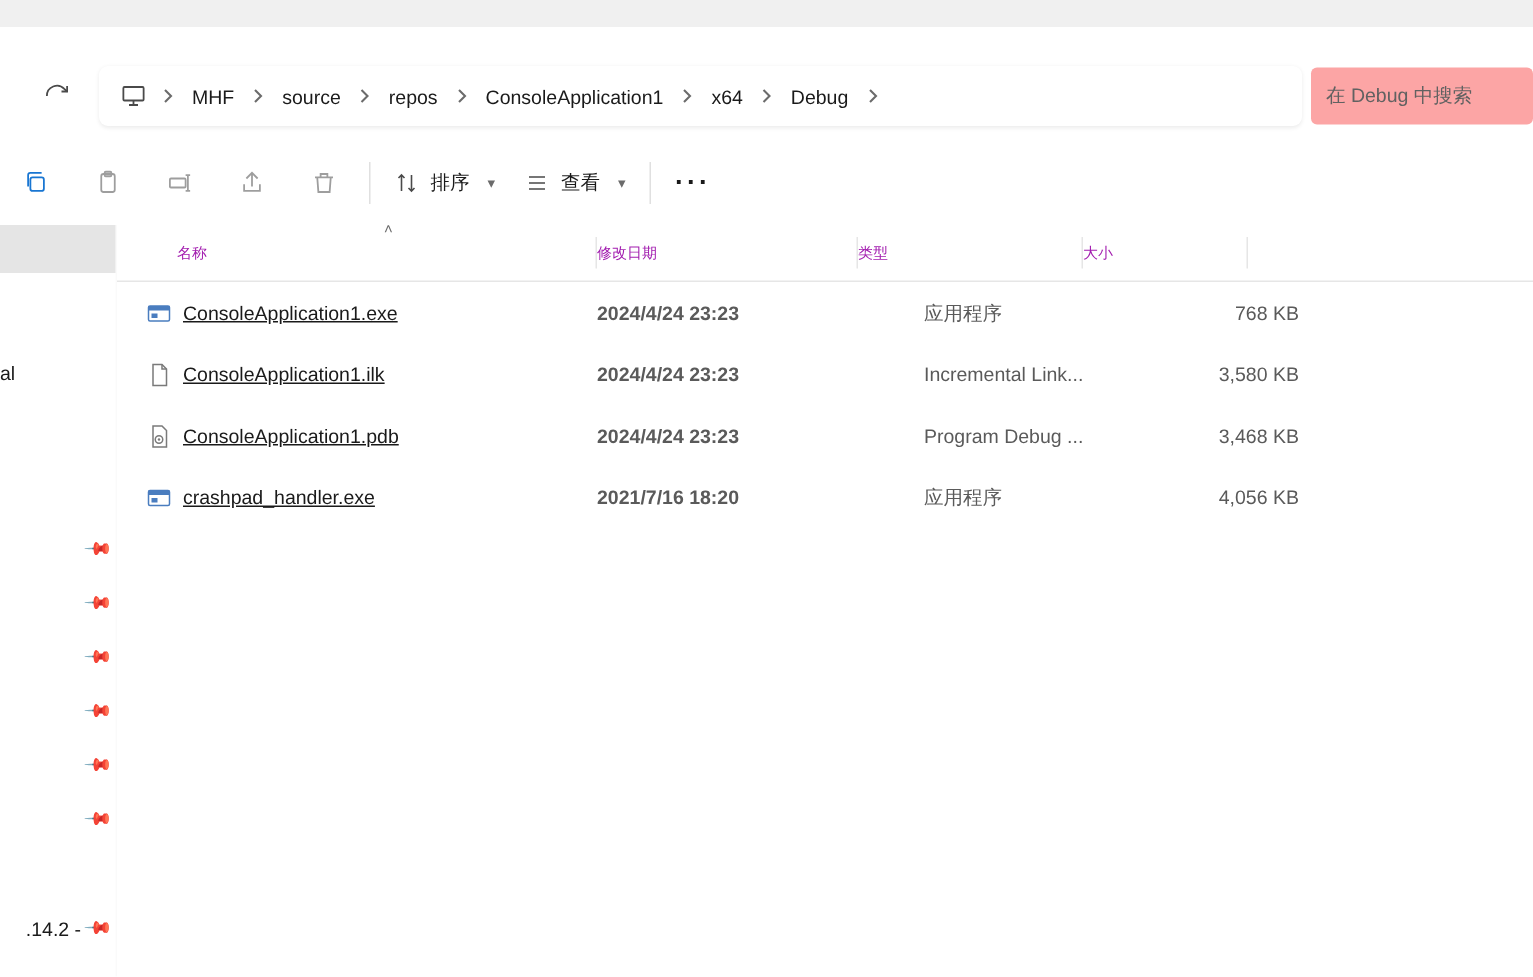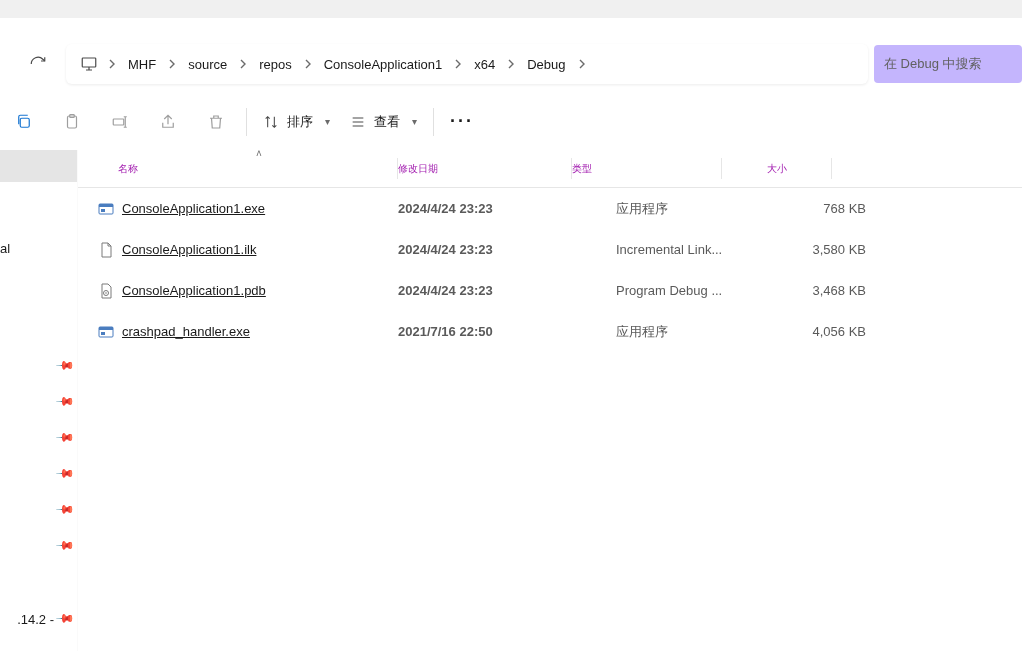--- a/index.html
+++ b/index.html
@@ -55,21 +55,21 @@
   }
   .chev {
     width: 16px; height: 16px;
     display: flex; align-items: center; justify-content: center;
     color: #6b6b6b;
   }
   .search-box {
     width: 148px;
     height: 38px;
     margin-right: 0;
-    background: #c4b5fd;
+    background: #fca5a5;
     display: flex;
     align-items: center;
     padding: 0 10px;
     color: #616161;
     border-radius: 4px;
     white-space: nowrap;
     overflow: hidden;
   }
   
   .command-bar {
@@ -152,21 +152,21 @@
   .columns-header {
     height: 38px;
     display: flex;
     align-items: center;
     border-bottom: 1px solid #e6e6e6;
     position: relative;
   }
   .col-name { padding-left: 40px; width: 320px; position: relative; }
   .col-date { width: 174px; }
   .col-type { width: 150px; }
-  .col-size { width: 110px; text-align: left; justify-content: center; }
+  .col-size { width: 110px; text-align: left; }
   .col-label { color: #a21caf; font-size: 10px; }
   .col-sep {
     position: absolute;
     right: 0;
     top: 8px;
     bottom: 8px;
     width: 1px;
     background: #e6e6e6;
   }
   .sort-caret {
@@ -427,19 +427,19 @@
     <div class="cell-name">
       <span class="file-icon">
               <svg width="16" height="16" viewBox="0 0 16 16">
                 <rect x="1" y="3" width="14" height="10" rx="1" fill="#fff" stroke="#4a7dbf" stroke-width="1"></rect>
                 <rect x="1" y="3" width="14" height="3" fill="#4a7dbf"></rect>
                 <rect x="3" y="8" width="4" height="3" fill="#4a7dbf"></rect>
               </svg>
             </span>
       <span>crashpad_handler.exe</span>
     </div>
-    <div class="cell-date">2021/7/16 22:50</div>
+    <div class="cell-date">2021/7/16 18:20</div>
     <div class="cell-type">应用程序</div>
     <div class="cell-size">4,056 KB</div>
   </div>
 </div>
   </div>
 </div>
 
 </body></html>

